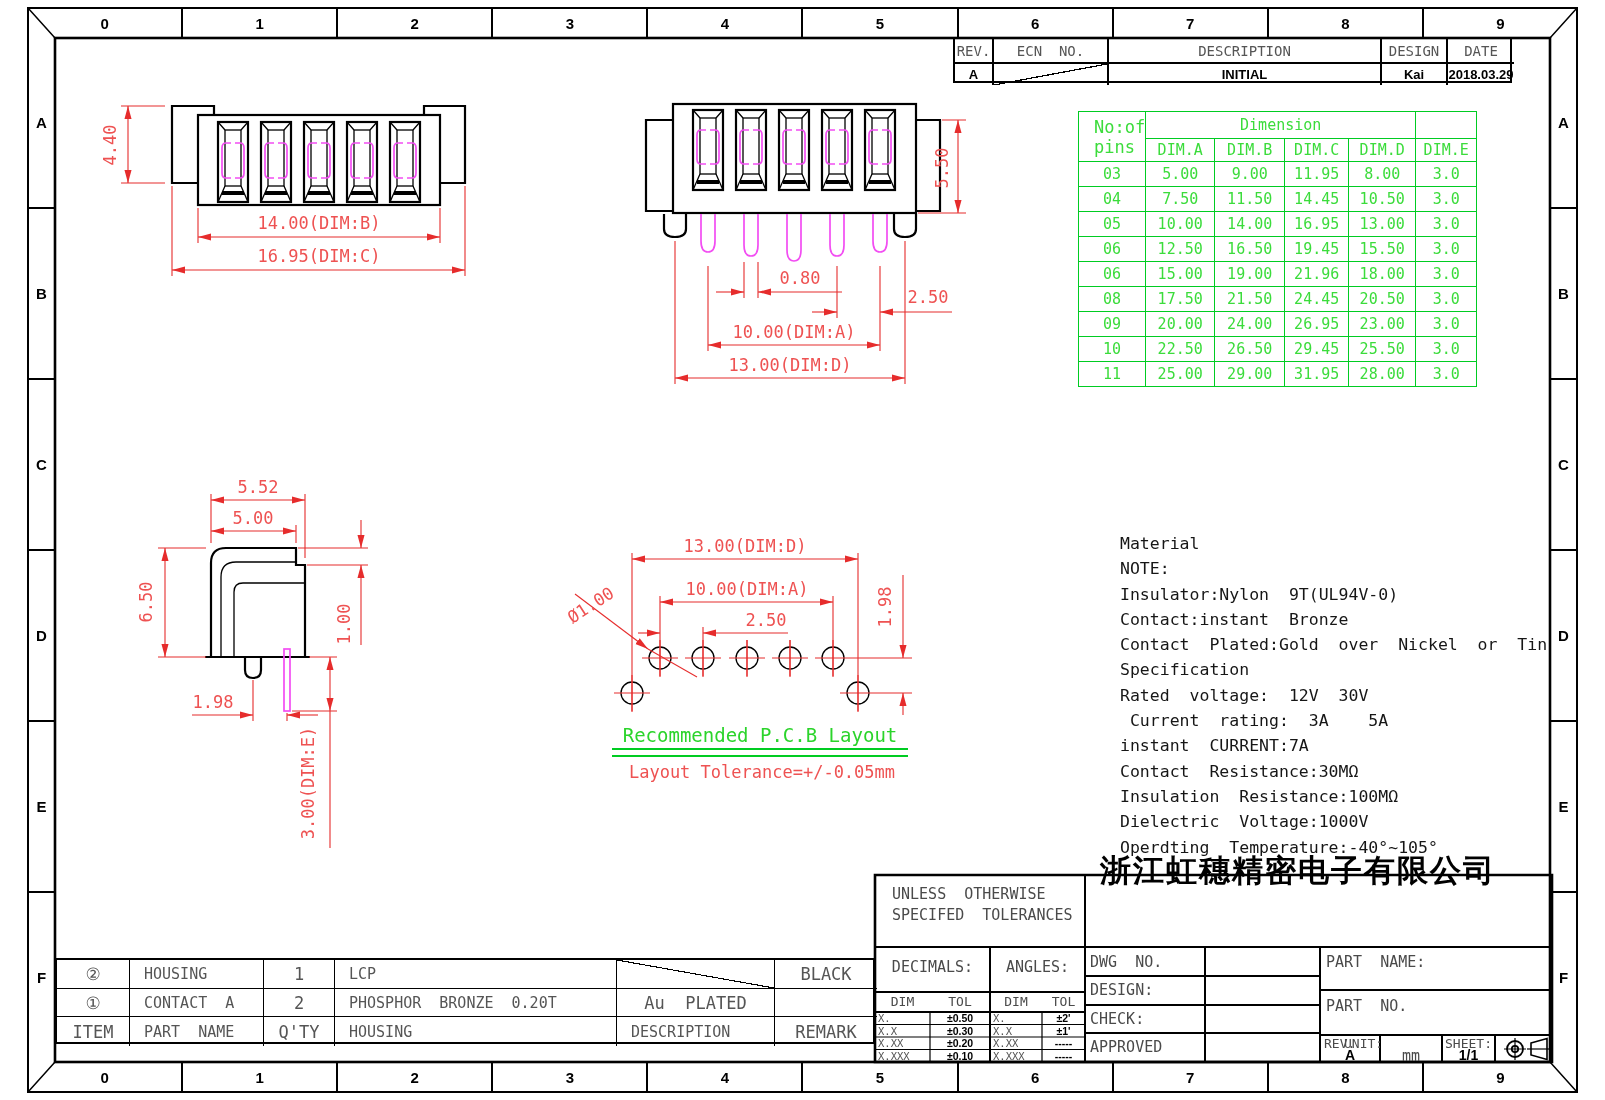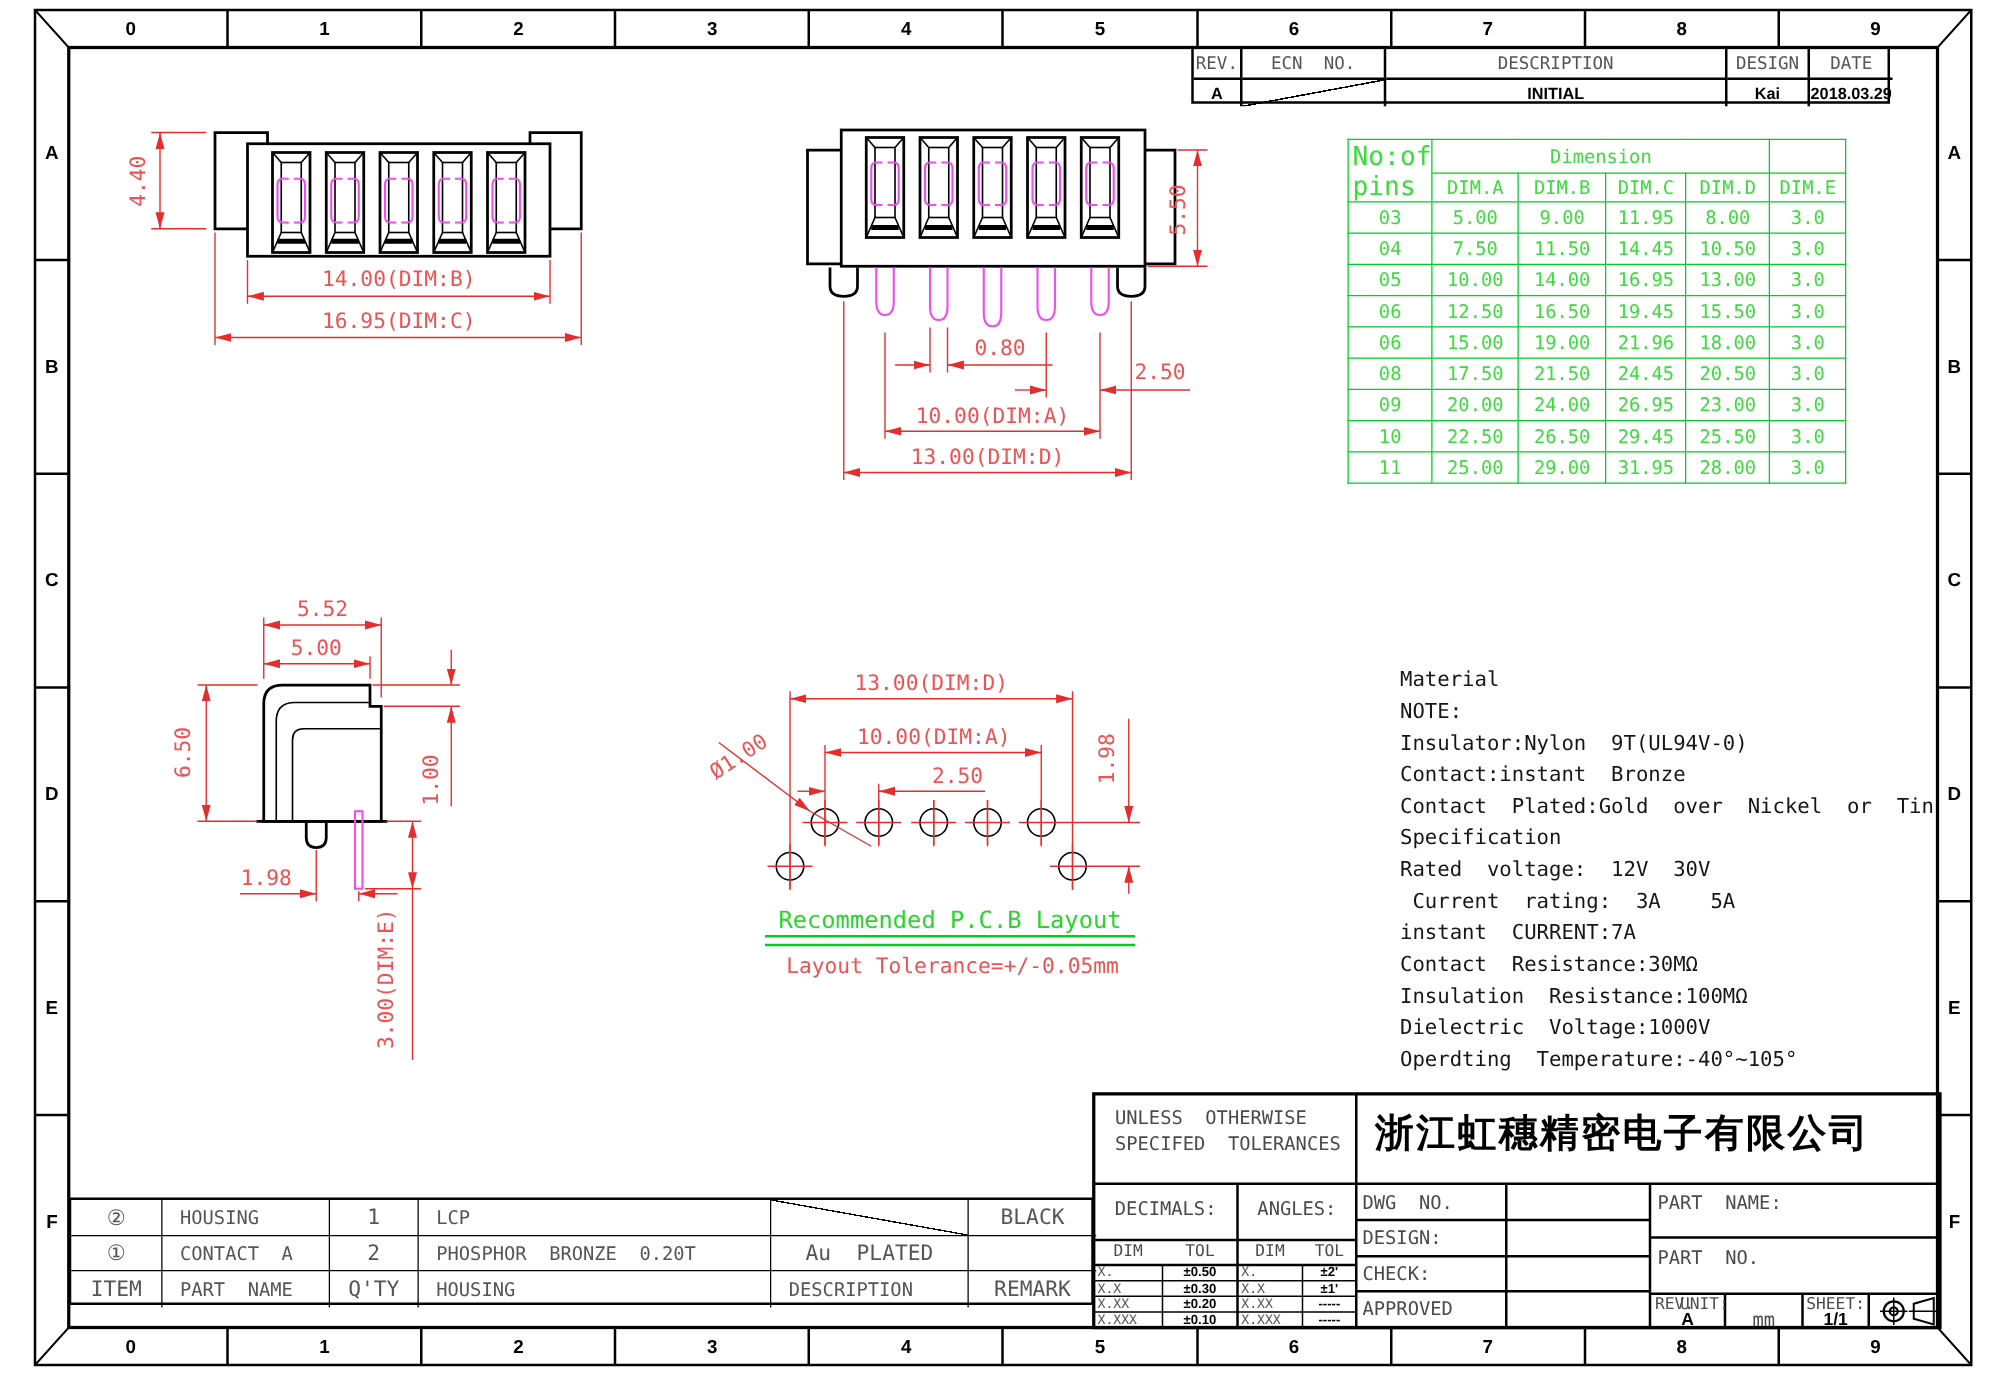--- a/index.html
+++ b/index.html
@@ -27,30 +27,30 @@
     color:#555;border-right:2px solid #000;box-sizing:border-box;overflow:hidden;white-space:pre;}
   #rev-table .c:nth-child(5n){border-right:none;}
   #rev-table .r2{border-top:2px solid #000;color:#000;
     font-family:"Liberation Sans",sans-serif;font-weight:bold;font-size:13px;}
   #rev-table .diag{background:linear-gradient(to bottom right,transparent 48.5%,#000 48.5%,#000 51.5%,transparent 51.5%);}
   
   #dim-table-wrap{position:absolute;left:1078px;top:111px;}
   #dim-table{border-collapse:collapse;table-layout:fixed;}
   #dim-table td{border:1.6px solid #00cc22;color:#3bdc3b;font-size:15px;text-align:center;
     padding:0;white-space:pre;overflow:hidden;}
-  #dim-table .np{text-align:left;padding-left:3px;font-size:21px;}
+  #dim-table .np{text-align:left;padding-left:15px;font-size:17px;}
   
   #notes{position:absolute;left:1120px;top:531px;width:430px;color:#161616;}
   #notes .nl{font-size:16.5px;line-height:25.3px;white-space:pre;}
   
   .tb{position:absolute;font-size:15px;color:#4a4a4a;white-space:pre;}
   .tbb{position:absolute;font-family:"Liberation Sans",sans-serif;font-weight:bold;
        color:#000;white-space:pre;}
   .tbc{text-align:center;}
-  #company{position:absolute;left:1085px;top:886px;width:426px;text-align:center;
+  #company{position:absolute;left:1085px;top:850px;width:426px;text-align:center;
     font-family:"Liberation Sans",sans-serif;font-weight:bold;font-size:31px;color:#000;letter-spacing:2px;}
   .trow{position:absolute;display:grid;}
   .trow .tc{display:flex;align-items:center;font-size:10.5px;color:#555;overflow:hidden;}
   .trow .tv{justify-content:center;font-family:"Liberation Sans",sans-serif;font-weight:bold;color:#000;}
   
   #mat-table{position:absolute;left:55px;top:958px;width:820px;height:86px;
     display:grid;grid-template-columns:73px 134px 71px 282px 158px 102px;
     grid-template-rows:29px 28px 29px;border:2px solid #000;box-sizing:border-box;}
   #mat-table .c{border-right:1.5px solid #000;border-bottom:1.5px solid #000;
     display:flex;align-items:center;padding-left:14px;font-size:15px;color:#555;

